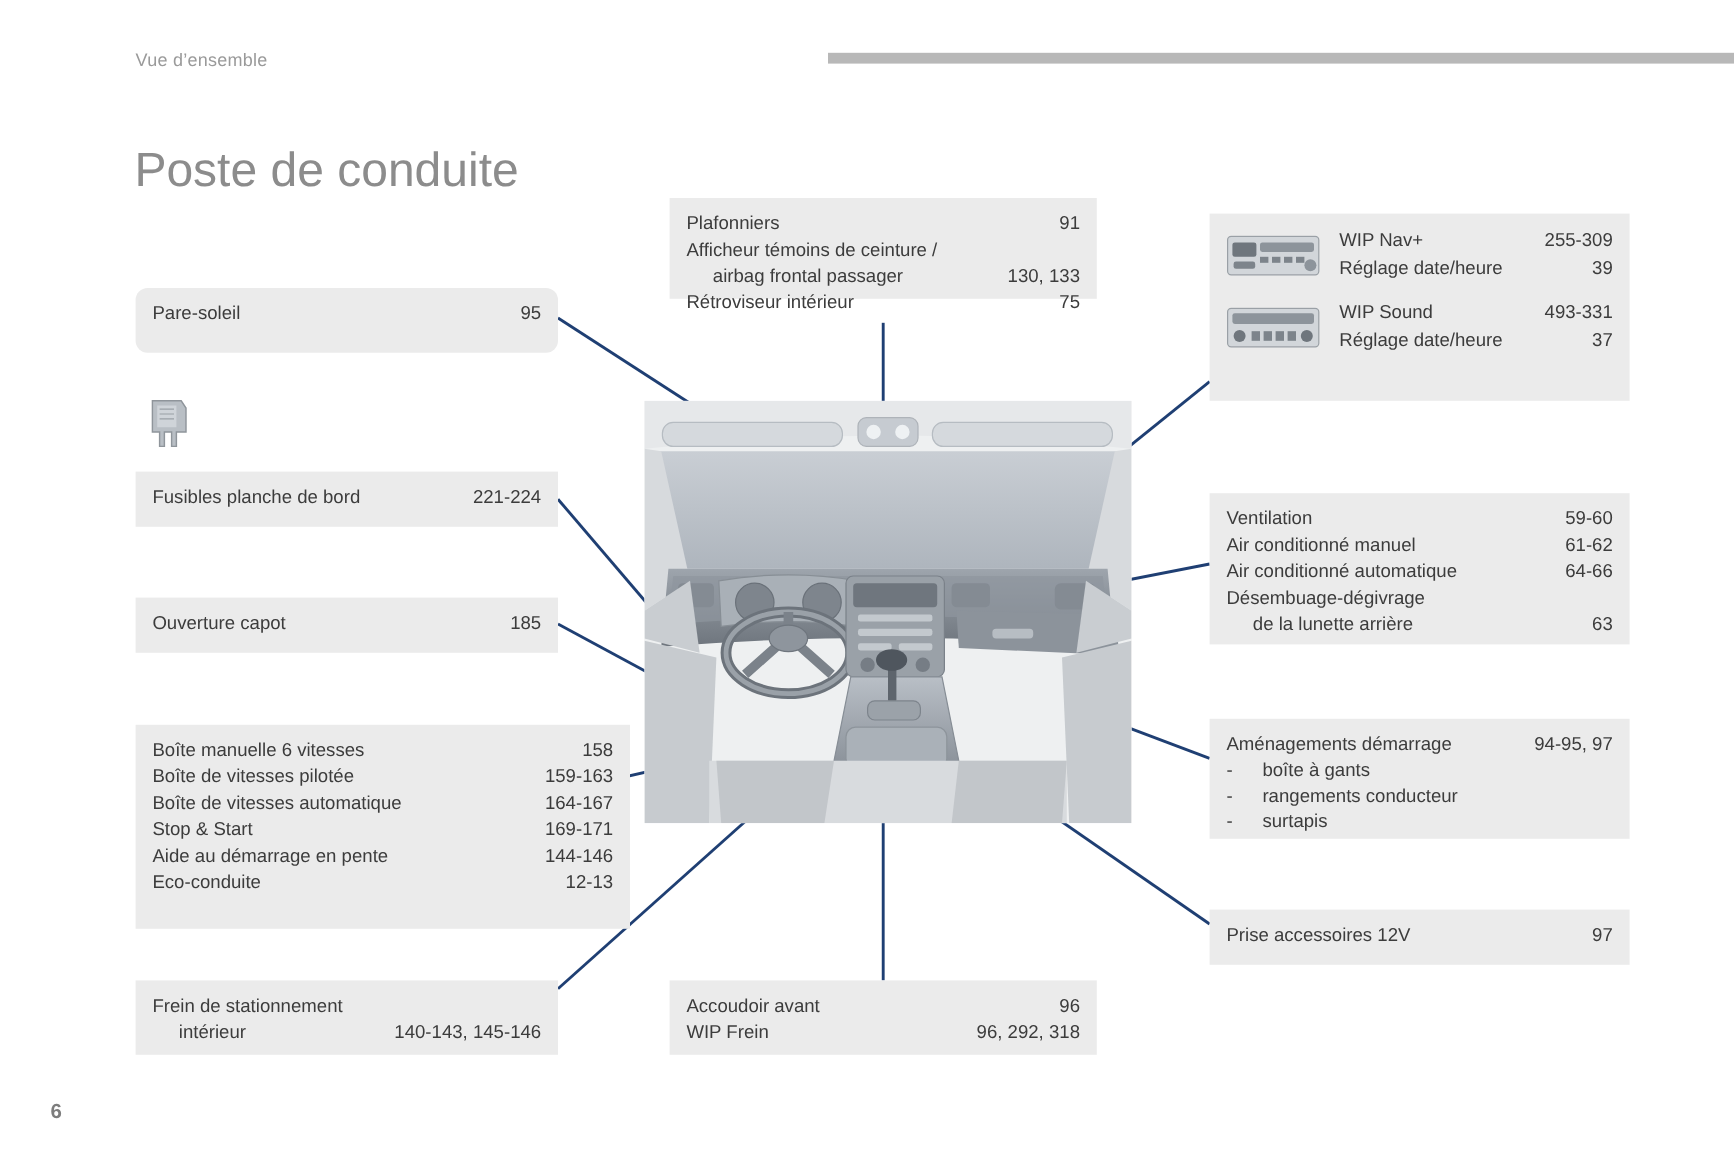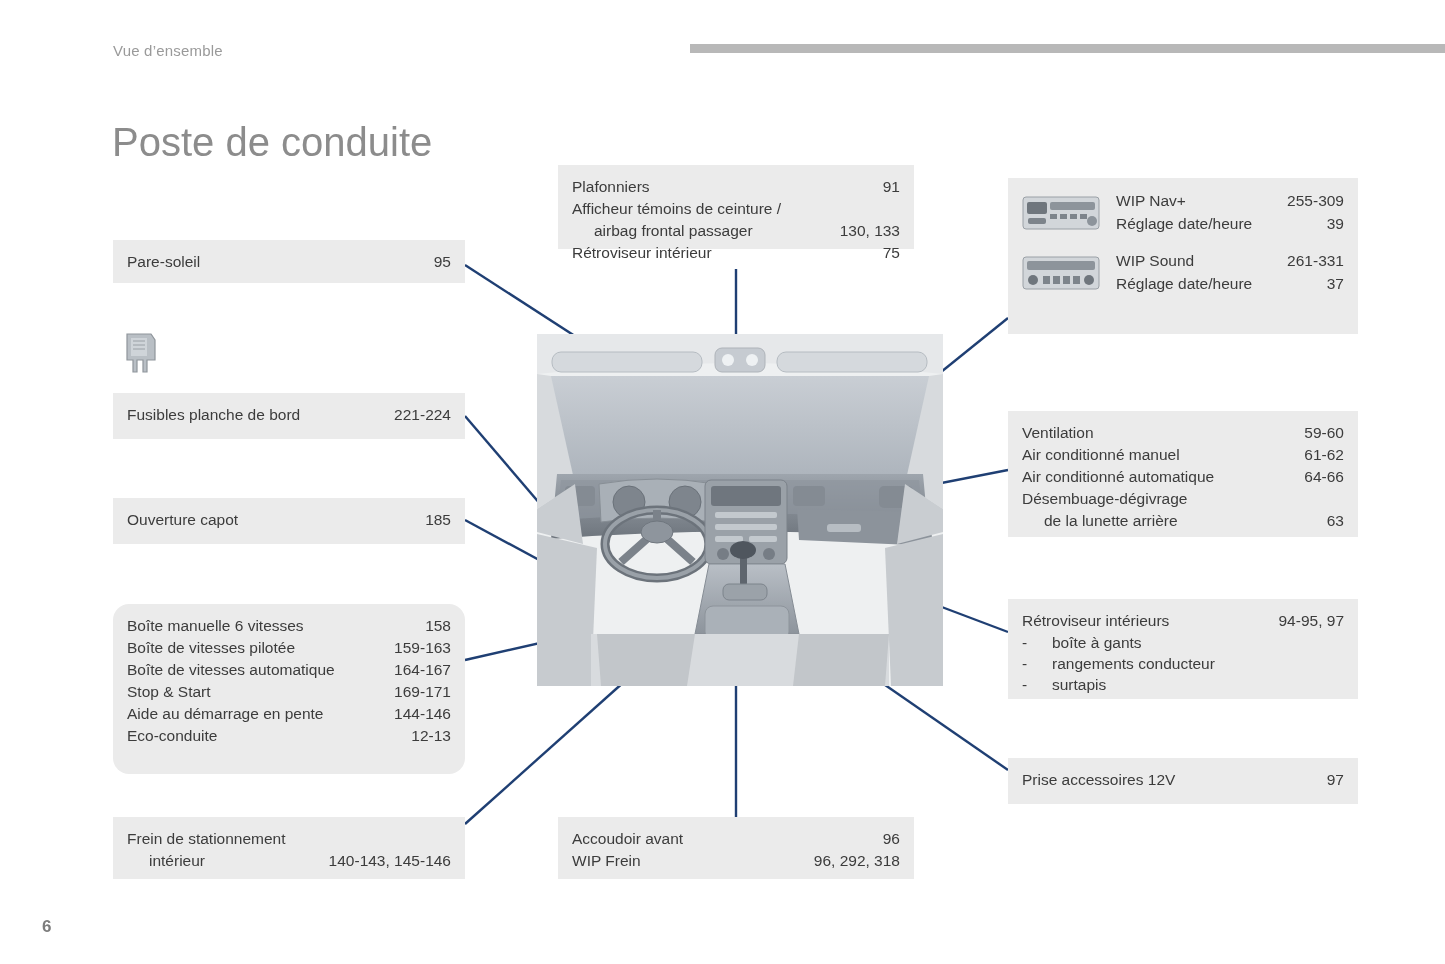--- a/index.html
+++ b/index.html
@@ -87,24 +87,24 @@
     font-size: 15.5px;
     line-height: 21px;
     color: #3c3c3c;
   }
   .dash-row .dash {
     width: 30px;
     flex: 0 0 30px;
   }
 
   
-  #box-pare-soleil { left: 113px; top: 240px; width: 352px; height: 43px; }
+  #box-pare-soleil { left: 113px; top: 240px; width: 352px; height: 54px; border-radius: 10px; }
   #box-fusibles    { left: 113px; top: 393px; width: 352px; height: 46px; }
   #box-capot       { left: 113px; top: 498px; width: 352px; height: 46px; }
-  #box-boites      { left: 113px; top: 604px; width: 352px; height: 170px; border-radius: 16px; }
+  #box-boites      { left: 113px; top: 604px; width: 412px; height: 170px; }
   #box-frein       { left: 113px; top: 817px; width: 352px; height: 62px; }
 
   #box-plafonniers { left: 558px; top: 165px; width: 356px; height: 84px; }
   #box-accoudoir   { left: 558px; top: 817px; width: 356px; height: 62px; }
 
   #box-wip         { left: 1008px; top: 178px; width: 350px; height: 156px; }
   #box-ventilation { left: 1008px; top: 411px; width: 350px; height: 126px; }
   #box-amenagement { left: 1008px; top: 599px; width: 350px; height: 100px; }
   #box-prise       { left: 1008px; top: 758px; width: 350px; height: 46px; }
 
@@ -449,21 +449,21 @@
             <rect x="31" y="20" width="7" height="8"></rect>
             <rect x="41" y="20" width="7" height="8"></rect>
             <rect x="51" y="20" width="7" height="8"></rect>
           </g>
         </svg>
       </div>
       <div class="wip-text">
         <div class="row">
           <span class="lbl">WIP Sound</span>
           <span class="fill"></span>
-          <span class="pg">261-331</span>
+          <span class="pg">493-331</span>
         </div>
         <div class="row">
           <span class="lbl">Réglage date/heure</span>
           <span class="fill"></span>
           <span class="pg">37</span>
         </div>
       </div>
     </div>
   </div>
 
@@ -490,21 +490,21 @@
     </div>
     <div class="row indent">
       <span class="lbl">de la lunette arrière</span>
       <span class="fill"></span>
       <span class="pg">63</span>
     </div>
   </div>
 
   <div class="box" id="box-amenagement">
     <div class="row">
-      <span class="lbl">Rétroviseur intérieurs</span>
+      <span class="lbl">Aménagements démarrage</span>
       <span class="fill"></span>
       <span class="pg">94-95, 97</span>
     </div>
     <div class="dash-row">
       <span class="dash">-</span>
       <span>boîte à gants</span>
     </div>
     <div class="dash-row">
       <span class="dash">-</span>
       <span>rangements conducteur</span>

